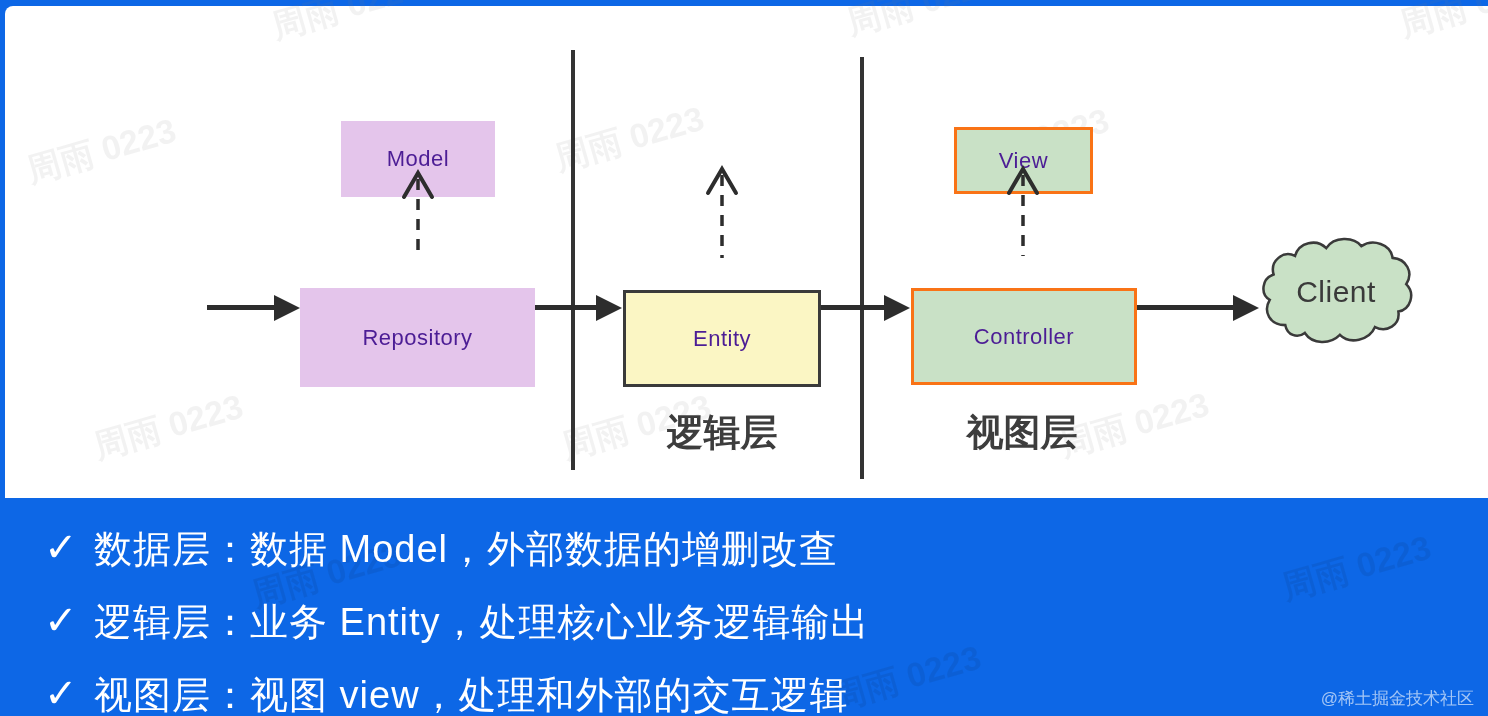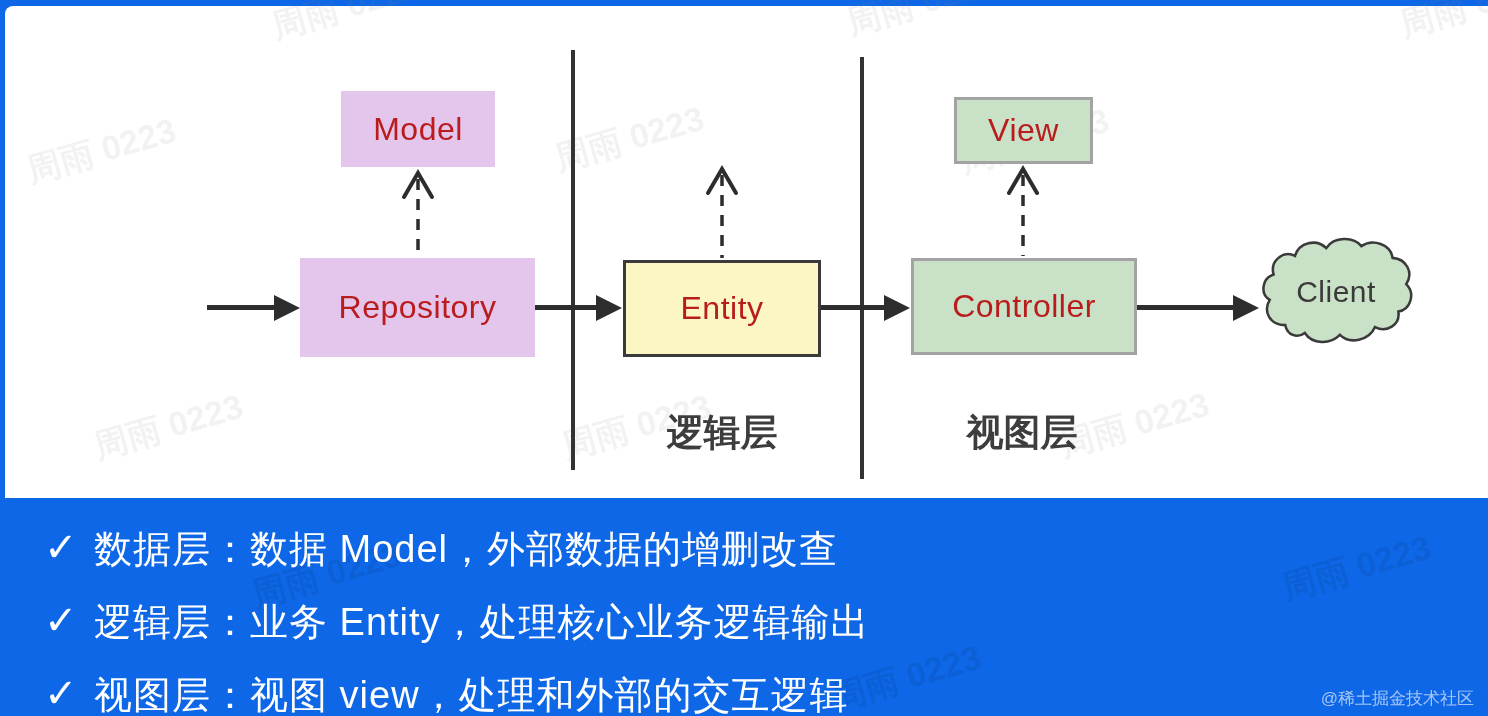--- a/index.html
+++ b/index.html
@@ -14,25 +14,25 @@
   }
   
   .wm{
     position:absolute;white-space:nowrap;font-weight:700;font-size:34px;
     color:rgba(125,125,125,0.10);transform:rotate(-16deg);pointer-events:none;
   }
   .wm-blue{color:rgba(0,0,0,0.07);}
   
   .node{
     position:absolute;display:flex;align-items:center;justify-content:center;
-    color:#b91c1c;font-size:32px;letter-spacing:0.5px;
+    color:#4c1d95;font-size:22px;letter-spacing:0.5px;margin-top:30px;
   }
   .purple{background:#e4c5eb;}
   .yellow{background:#fbf6c4;border:3px solid #3a3a3a;}
-  .green{background:#c9e1c6;border:3px solid #a3a3a3;}
+  .green{background:#c9e1c6;border:3px solid #f97316;}
   .shape-wrap{position:absolute;}
   .shape-wrap svg{display:block;}
   .shape-label{
     position:absolute;left:0;top:0;width:100%;height:100%;
     display:flex;align-items:center;justify-content:center;
     color:#3a3a3a;font-size:30px;letter-spacing:0.5px;
   }
   .file-label{padding-bottom:14px;}
   
   .divider{position:absolute;width:4px;background:#333333;}

